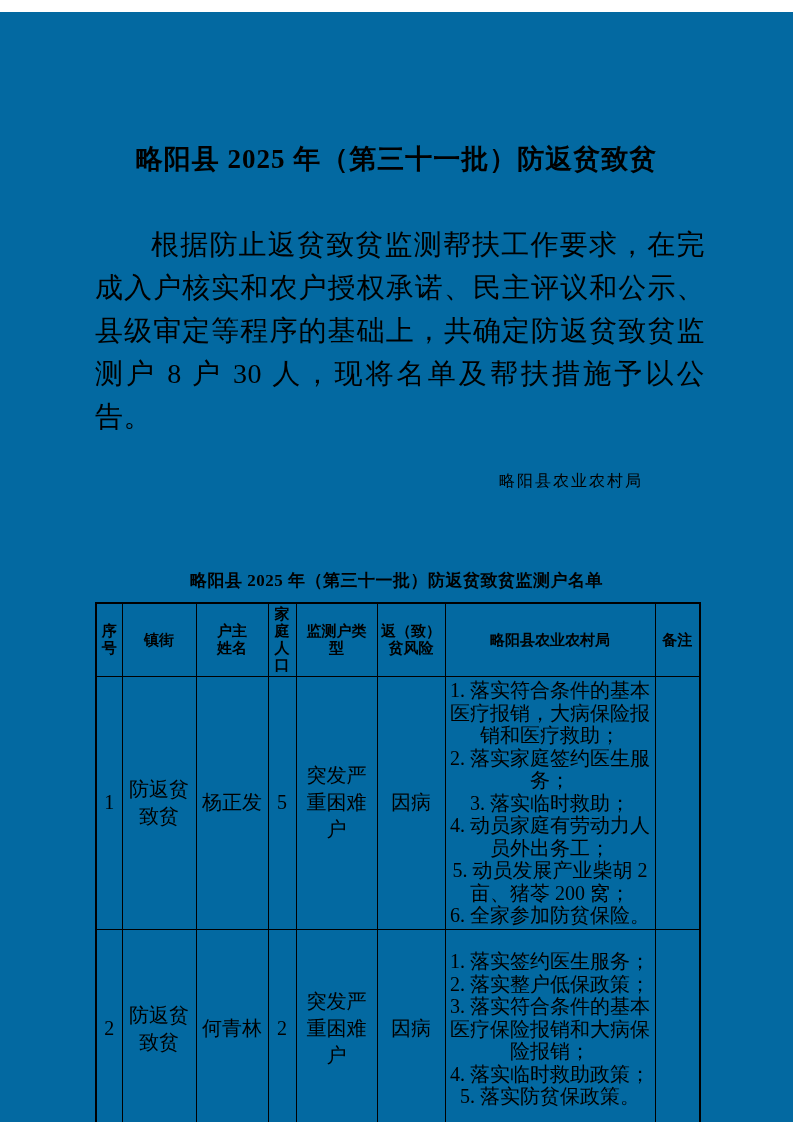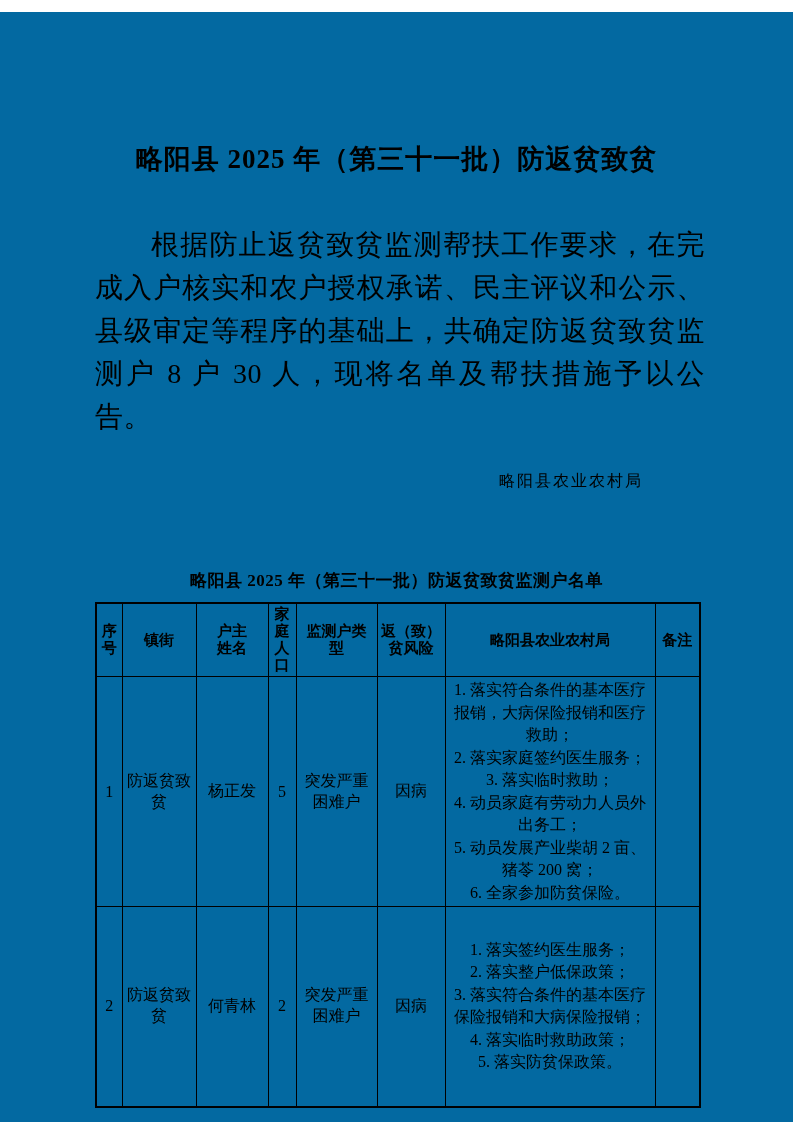--- a/index.html
+++ b/index.html
@@ -54,21 +54,21 @@
     border: 2px solid #000000;
   }
   table.roster th,
   table.roster td {
     border: 1px solid #000000;
     text-align: center;
     vertical-align: middle;
     padding: 2px 1px;
     white-space: pre-line;
     overflow: hidden;
-    font-size: 16px;
+    font-size: 20px;
   }
   table.roster th {
     font-size: 15px;
     font-weight: bold;
     line-height: 17px;
   }
   tr.header-row { height: 70px; }
   tr.data-row-1 { height: 191px; }
   tr.data-row-2 { height: 200px; }
   td.measures-cell {

